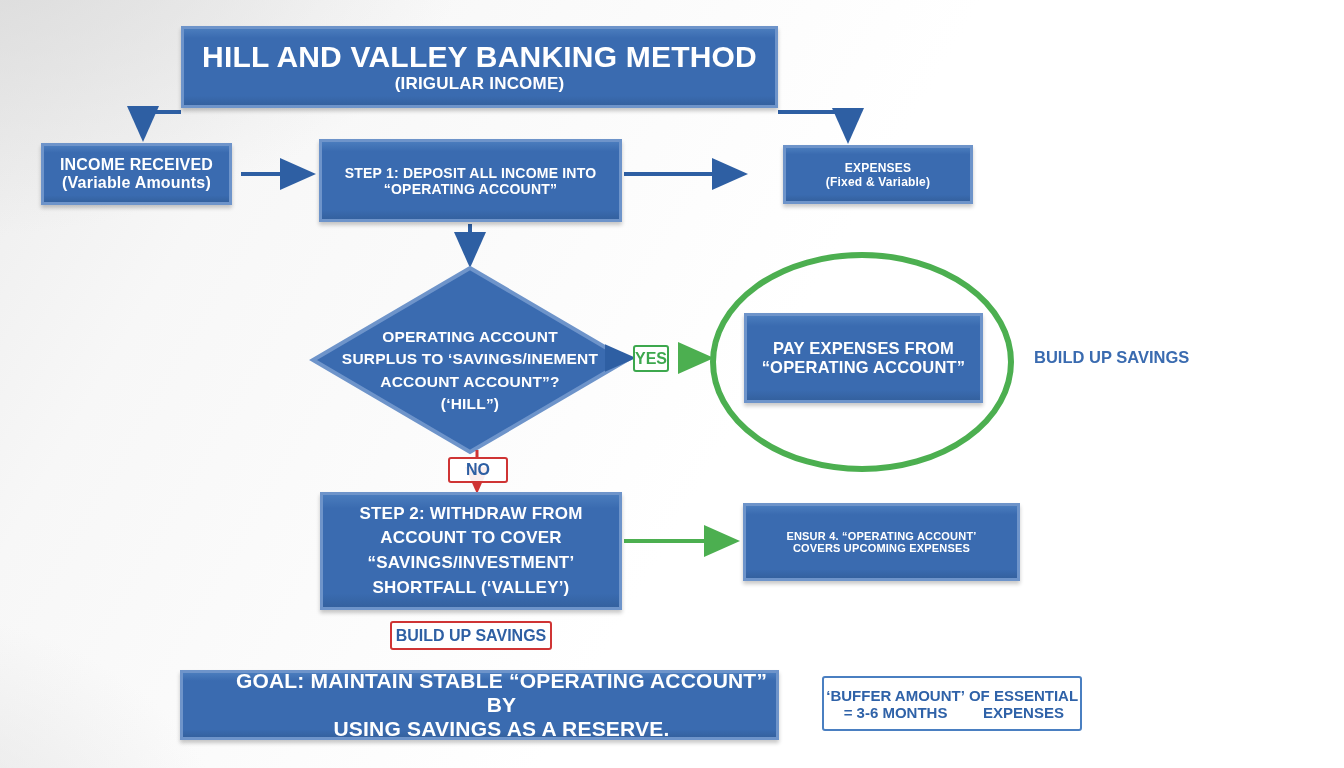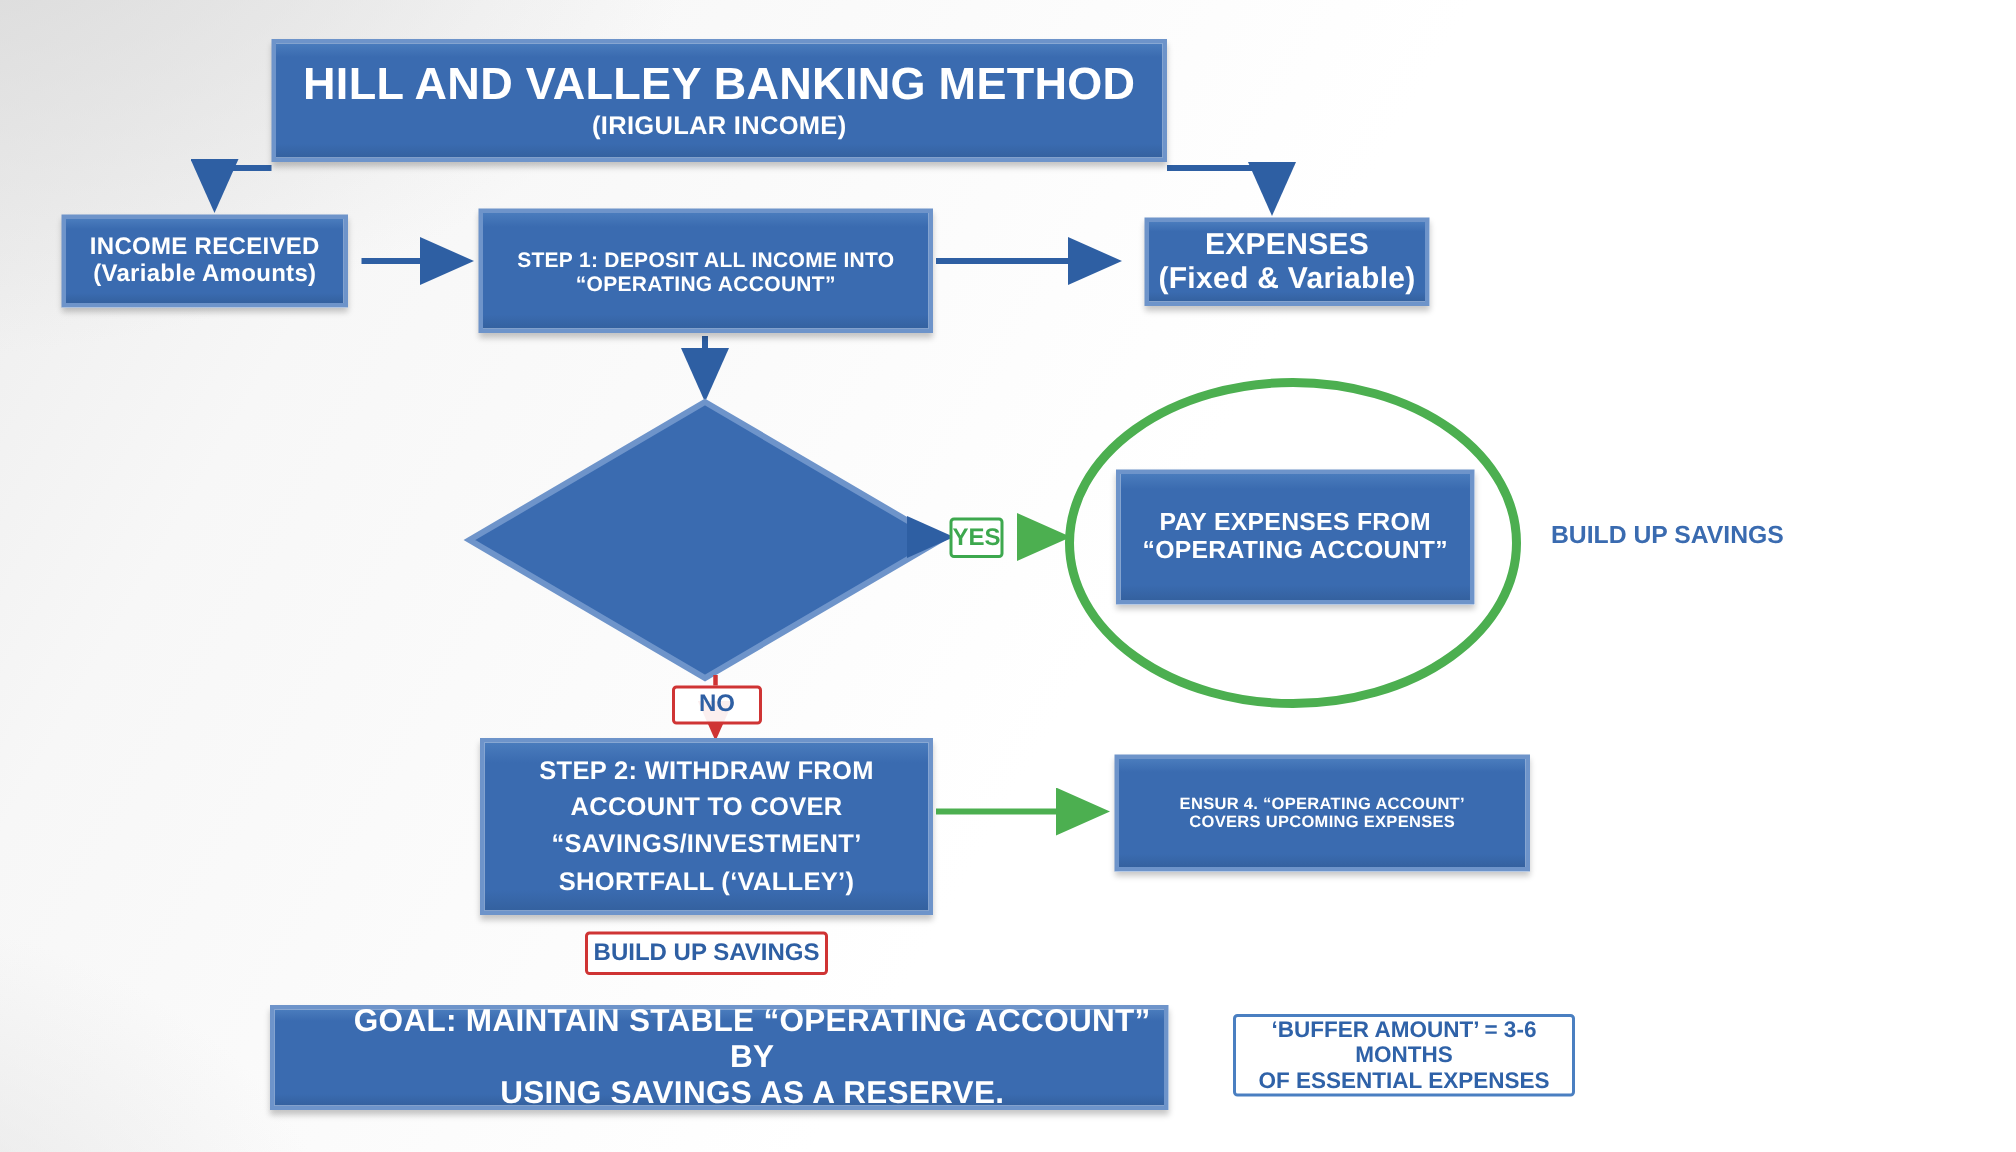--- a/index.html
+++ b/index.html
@@ -95,25 +95,31 @@
   <div class="node" style="left:41px;top:143px;width:191px;height:62px;font-size:16px;">
     <span>INCOME RECEIVED</span>
     <span>(Variable Amounts)</span>
   </div>
 
   <div class="node" style="left:319px;top:139px;width:303px;height:83px;font-size:14px;">
     <span>STEP 1: DEPOSIT ALL INCOME INTO</span>
     <span>“OPERATING ACCOUNT”</span>
   </div>
 
-  <div class="node" style="left:763px;top:145px;width:190px;height:59px;font-size:20px;">
+  <div class="node" style="left:783px;top:145px;width:190px;height:59px;font-size:12px;">
     <span>EXPENSES</span>
     <span>(Fixed &amp; Variable)</span>
   </div>
 
+  <div class="diamond-text" style="left:325px;top:326px;width:290px;font-size:15.5px;line-height:1.45;">
+    <span>OPERATING ACCOUNT</span>
+    <span>SURPLUS TO ‘SAVINGS/INEMENT</span>
+    <span>ACCOUNT ACCOUNT”?</span>
+    <span>(‘HILL”)</span>
+  </div>
 
   <div class="label-box" style="left:633px;top:345px;width:36px;height:27px;border:2px solid #3da84e;color:#3da84e;font-size:16px;">
     <span>YES</span>
   </div>
 
   <div class="node" style="left:744px;top:313px;width:239px;height:90px;font-size:16.5px;">
     <span>PAY EXPENSES FROM</span>
     <span>“OPERATING ACCOUNT”</span>
   </div>
 
@@ -139,18 +145,18 @@
 
   <div class="label-box" style="left:390px;top:621px;width:162px;height:29px;border:2px solid #cf3434;color:#2e5fa3;font-size:16px;">
     <span>BUILD UP SAVINGS</span>
   </div>
 
   <div class="node" style="left:180px;top:670px;width:599px;height:70px;font-size:21px;padding-left:44px;">
     <span>GOAL: MAINTAIN STABLE “OPERATING ACCOUNT” BY</span>
     <span>USING SAVINGS AS A RESERVE.</span>
   </div>
 
-  <div class="label-box" style="left:822px;top:676px;width:228px;height:55px;border:2px solid #4a7fc1;color:#2f62a8;font-size:15px;flex-direction:column;background:#fff;">
+  <div class="label-box" style="left:822px;top:676px;width:260px;height:55px;border:2px solid #4a7fc1;color:#2f62a8;font-size:15px;flex-direction:row;background:#fff;">
     <span>‘BUFFER AMOUNT’ = 3-6 MONTHS</span>
     <span>OF ESSENTIAL EXPENSES</span>
   </div>
 
 </div>
 
 </body></html>

